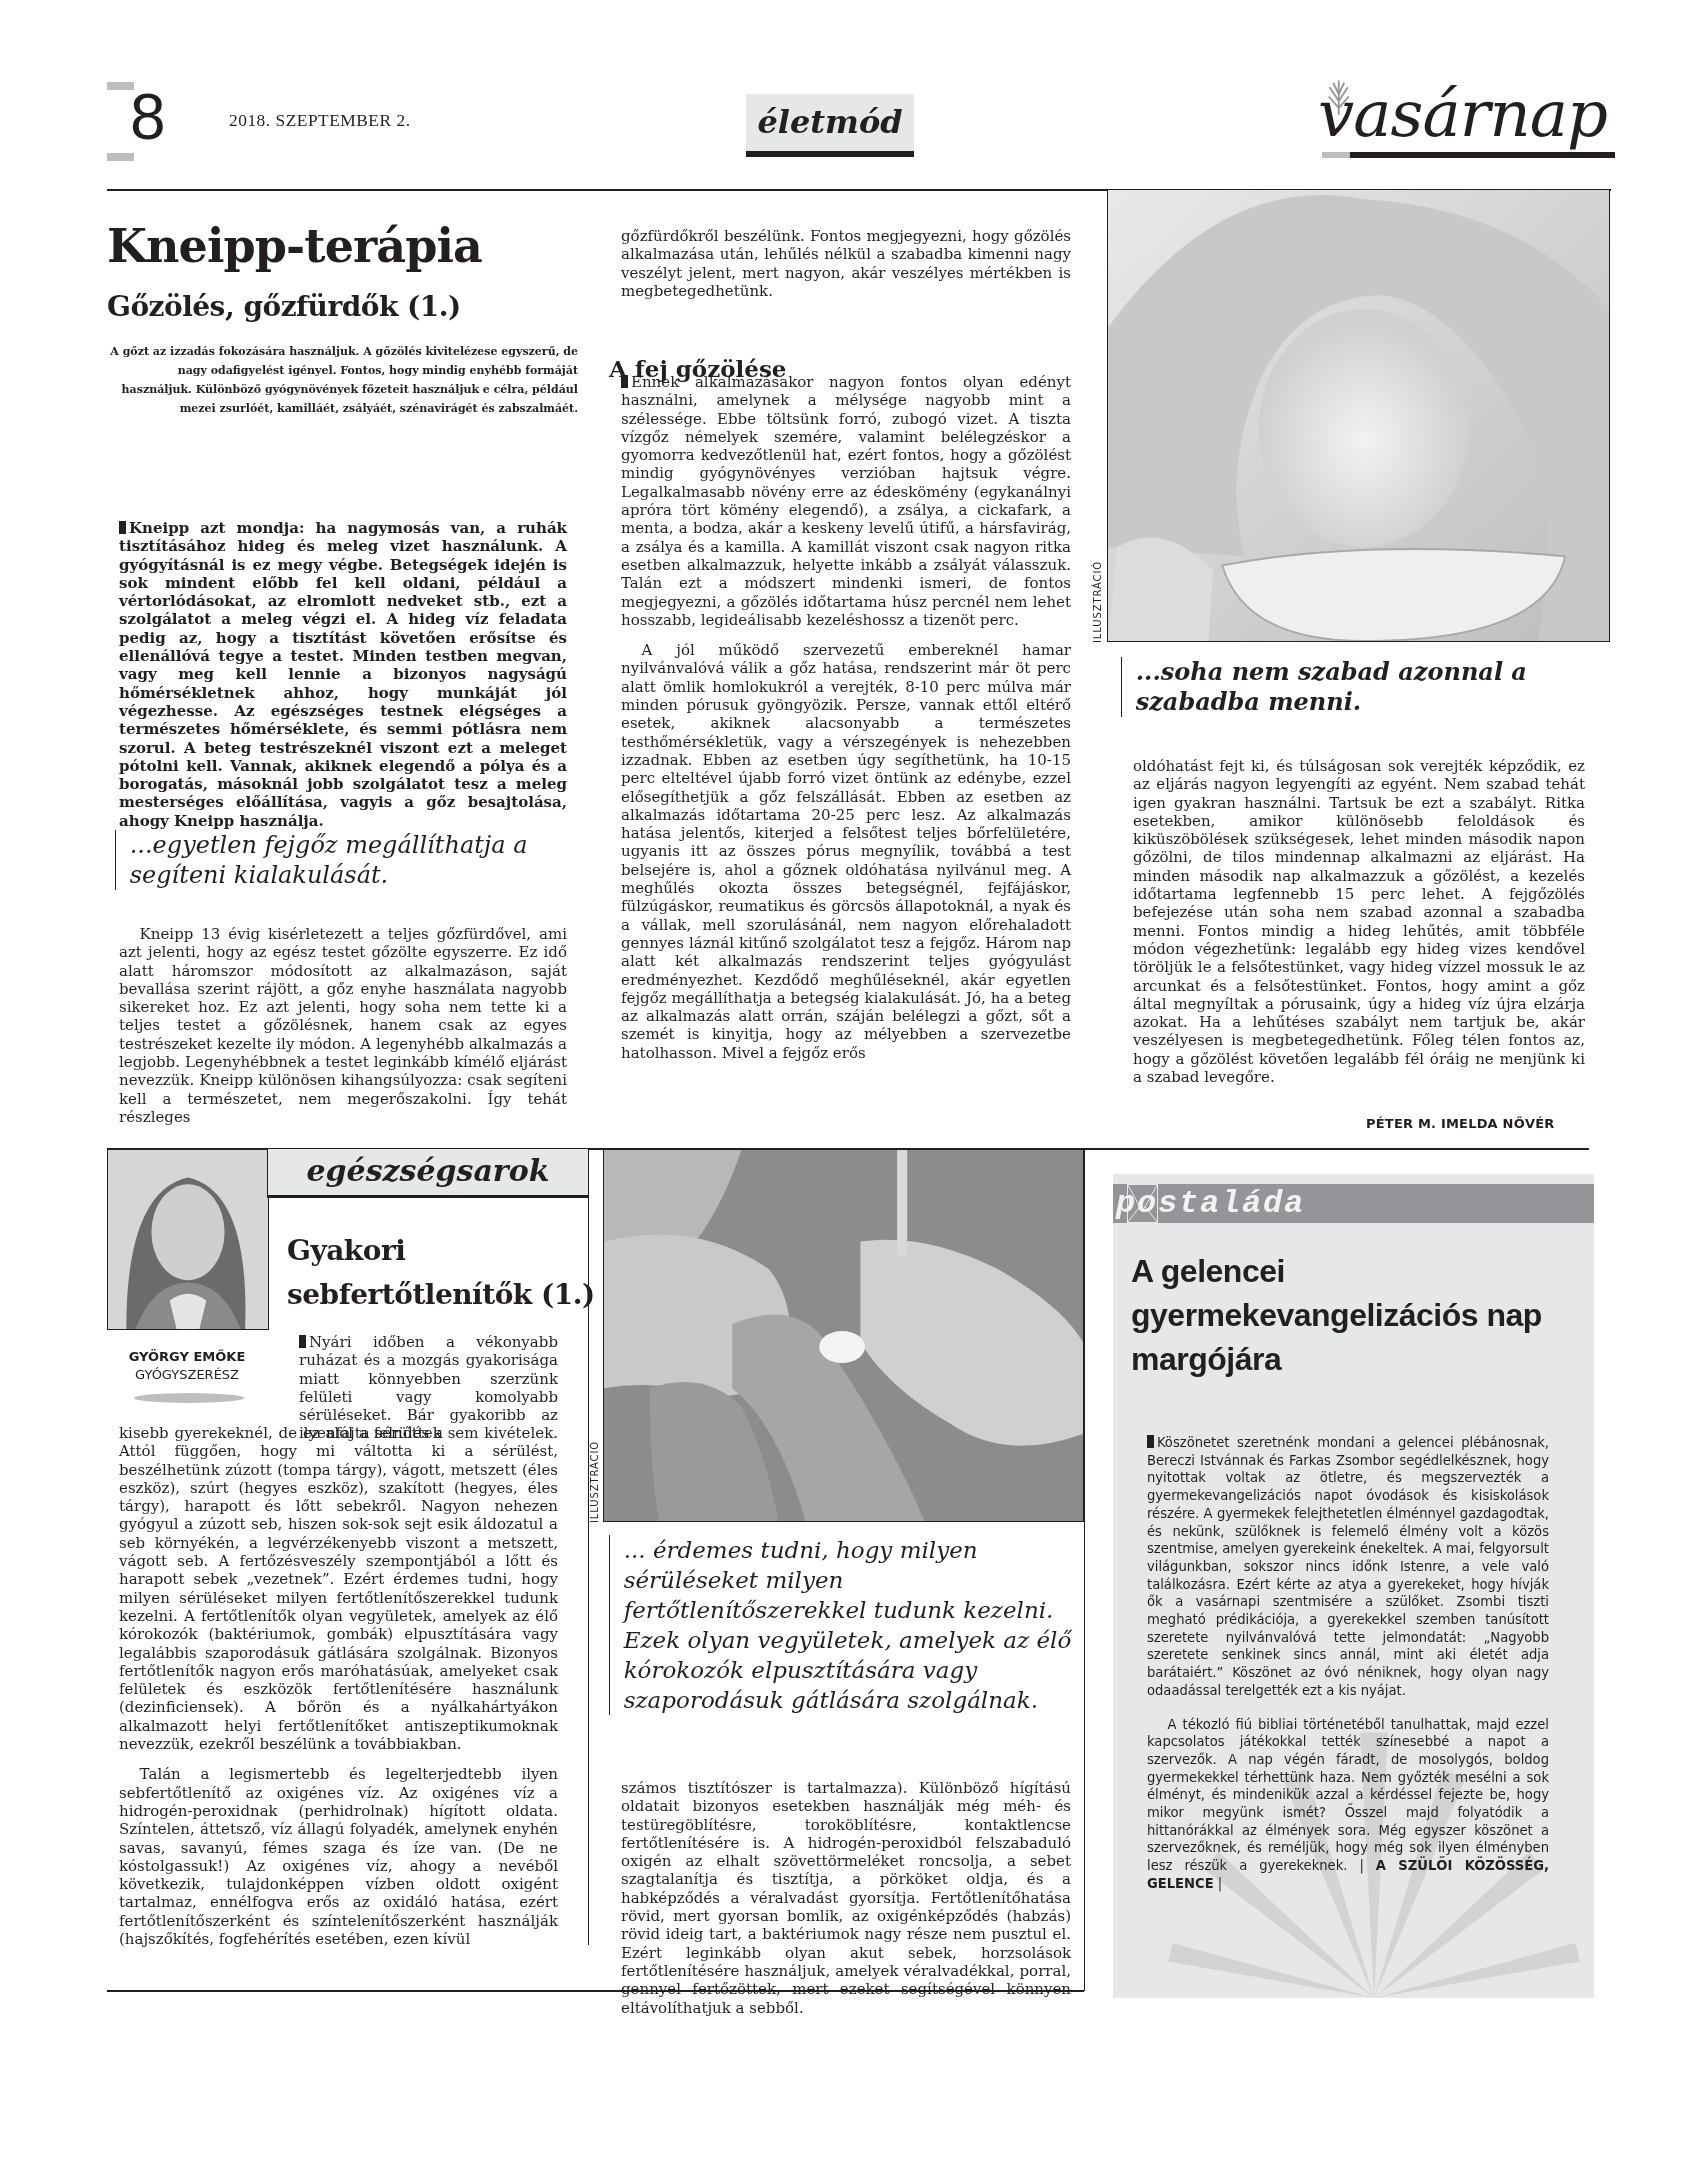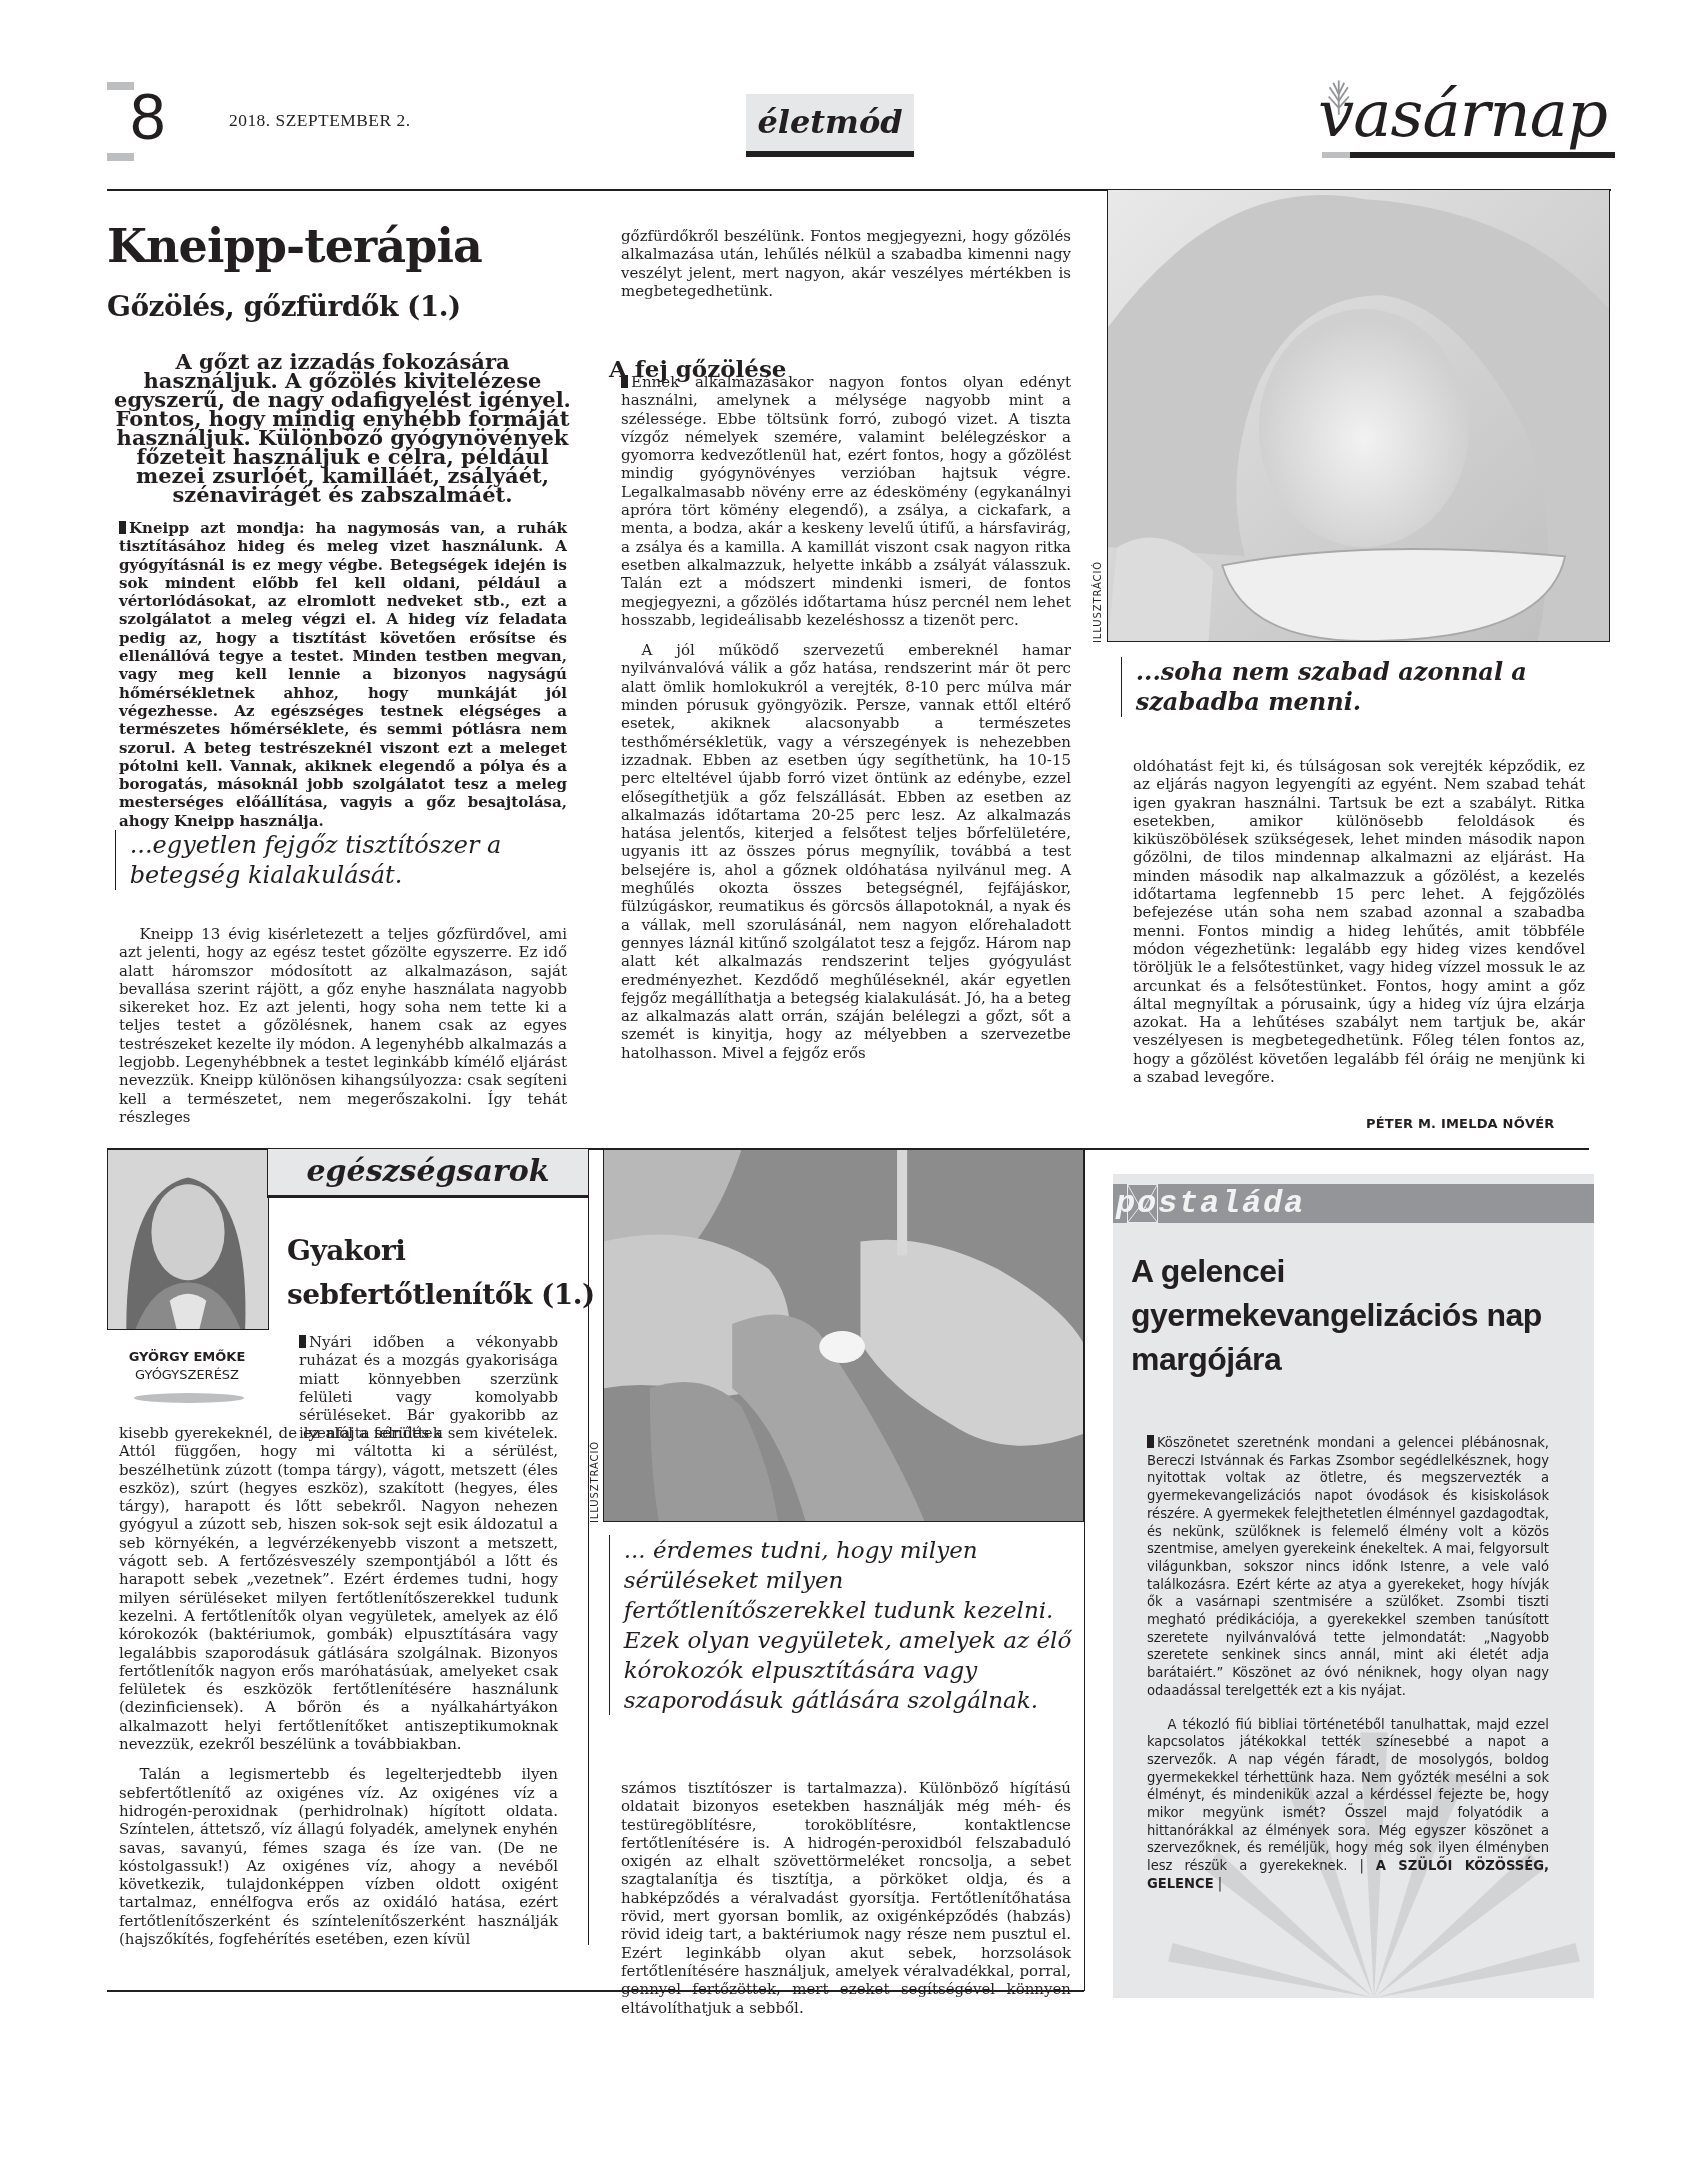--- a/index.html
+++ b/index.html
@@ -14,21 +14,21 @@
                  font-family:"DejaVu Serif", serif; font-style:italic; font-weight:bold; font-size:32px; text-align:center; line-height:57px; }
   .masthead { left:1318px; top:82px; font-family:"DejaVu Serif", serif; font-style:italic; font-size:64px; letter-spacing:-0.9px; line-height:1; }
   .masthead-bar { left:1322px; top:152px; width:293px; height:6.4px; background:#231f20; }
   .masthead-bar-light { left:1322px; top:152px; width:27.5px; height:6.4px; background:#bcbec0; }
   .masthead-spike { left:1325px; top:78px; width:27.5px; height:37px; }
   .top-rule { left:107px; top:189px; width:1504px; height:2.3px; background:#231f20; }
 
   
   .h1 { left:107px; top:223px; font-family:"DejaVu Serif", serif; font-weight:bold; font-size:46px; letter-spacing:-0.9px; line-height:1; }
   .h1-sub { left:107px; top:293px; font-family:"DejaVu Serif", serif; font-weight:bold; font-size:28px; letter-spacing:-0.5px; line-height:1; }
-  .lead { left:107px; top:352px; width:471px; font-family:"DejaVu Serif", serif; font-weight:bold; font-size:21px; line-height:19px; text-align:center; }
+  .lead { left:107px; top:342px; width:471px; font-family:"DejaVu Serif", serif; font-weight:bold; font-size:11px; line-height:19px; text-align:right; }
   .body-text { font-family:"DejaVu Serif", serif; font-size:15px; line-height:18.3px; text-align:justify; }
   .body-text p { margin:12px; }
   .body-text p.indent { text-indent:20.6px; }
   .sq { display:inline-block; width:7.3px; height:13.7px; background:#231f20; margin-right:2.7px; vertical-align:-1.4px; }
   .pull { font-family:"DejaVu Serif", serif; font-style:italic; font-size:24px; line-height:30px; border-left:1.4px solid #231f20; padding-left:13.7px; }
   .sub-h { font-family:"DejaVu Serif", serif; font-weight:bold; font-size:23px; line-height:1; }
 
   .photo { border:1.8px solid #231f20; overflow:hidden; }
   .photo svg { display:block; width:100%; height:100%; }
   .credit { font-family:"DejaVu Sans", sans-serif; font-size:10px; letter-spacing:0.9px; writing-mode:vertical-rl; transform:rotate(180deg); }
@@ -78,21 +78,21 @@
 <div class="abs top-rule"></div>
 
 <div class="abs h1">Kneipp-terápia</div>
 <div class="abs h1-sub">Gőzölés, gőzfürdők (1.)</div>
 <div class="abs lead">A gőzt az izzadás fokozására használjuk. A gőzölés kivitelézese egyszerű, de nagy odafigyelést igényel. Fontos, hogy mindig enyhébb formáját használjuk. Különböző gyógynövények főzeteit használjuk e célra, például mezei zsurlóét, kamilláét, zsályáét, szénavirágét és zabszalmáét.</div>
 
 <div class="abs body-text" style="left:107px; top:507px; width:472px;font-weight:bold;">
   <p><span class="sq"></span><span>Kneipp azt mondja: ha nagymosás van, a ruhák tisztításához hideg és meleg vizet használunk. A gyógyításnál is ez megy végbe. Betegségek idején is sok mindent előbb fel kell oldani, például  a vértorlódásokat, az elromlott nedveket stb., ezt a szolgálatot a meleg végzi el. A hideg víz feladata pedig az, hogy a tisztítást követően erősítse és ellenállóvá tegye a testet. Minden testben megvan, vagy meg kell lennie a bizonyos nagyságú hőmérsékletnek ahhoz, hogy munkáját jól végezhesse. Az egészséges testnek elégséges a  természetes hőmérséklete, és semmi pótlásra nem szorul. A beteg testrészeknél viszont ezt a meleget pótolni kell. Vannak, akiknek elegendő a pólya és a borogatás, másoknál jobb szolgálatot tesz a meleg mesterséges előállítása, vagyis a gőz besajtolása, ahogy Kneipp használja.</span></p>
 </div>
 
-<div class="abs pull" style="left:115px; top:830px; width:439px;">...egyetlen fejgőz tisztítószer a betegség kialakulását.</div>
+<div class="abs pull" style="left:115px; top:830px; width:439px;">...egyetlen fejgőz megállíthatja a segíteni kialakulását.</div>
 
 <div class="abs body-text" style="left:107px; top:913px; width:472px;">
   <p class="indent">Kneipp 13 évig kisérletezett a teljes gőzfürdővel, ami azt jelenti, hogy az egész testet gőzölte egyszerre.  Ez idő alatt háromszor módosított az alkalmazáson, saját bevallása szerint rájött, a gőz enyhe használata nagyobb sikereket hoz. Ez azt jelenti, hogy soha nem tette ki a teljes testet a gőzölésnek, hanem csak az egyes testrészeket kezelte ily módon. A legenyhébb alkalmazás a legjobb. Legenyhébbnek a testet leginkább kímélő eljárást nevezzük. Kneipp különösen kihangsúlyozza: csak segíteni kell a természetet, nem megerőszakolni. Így tehát részleges</p>
 </div>
 
 <div class="abs body-text" style="left:609px; top:215px; width:474px;">
   <p>gőzfürdőkről beszélünk. Fontos megjegyezni, hogy gőzölés alkalmazása után, lehűlés nélkül a szabadba kimenni nagy veszélyt jelent, mert nagyon, akár veszélyes mértékben is megbetegedhetünk.</p>
 </div>
 <div class="abs sub-h" style="left:609px; top:333px;margin-top:24px;">A fej gőzölése</div>
 <div class="abs body-text" style="left:609px; top:361px; width:474px;">

